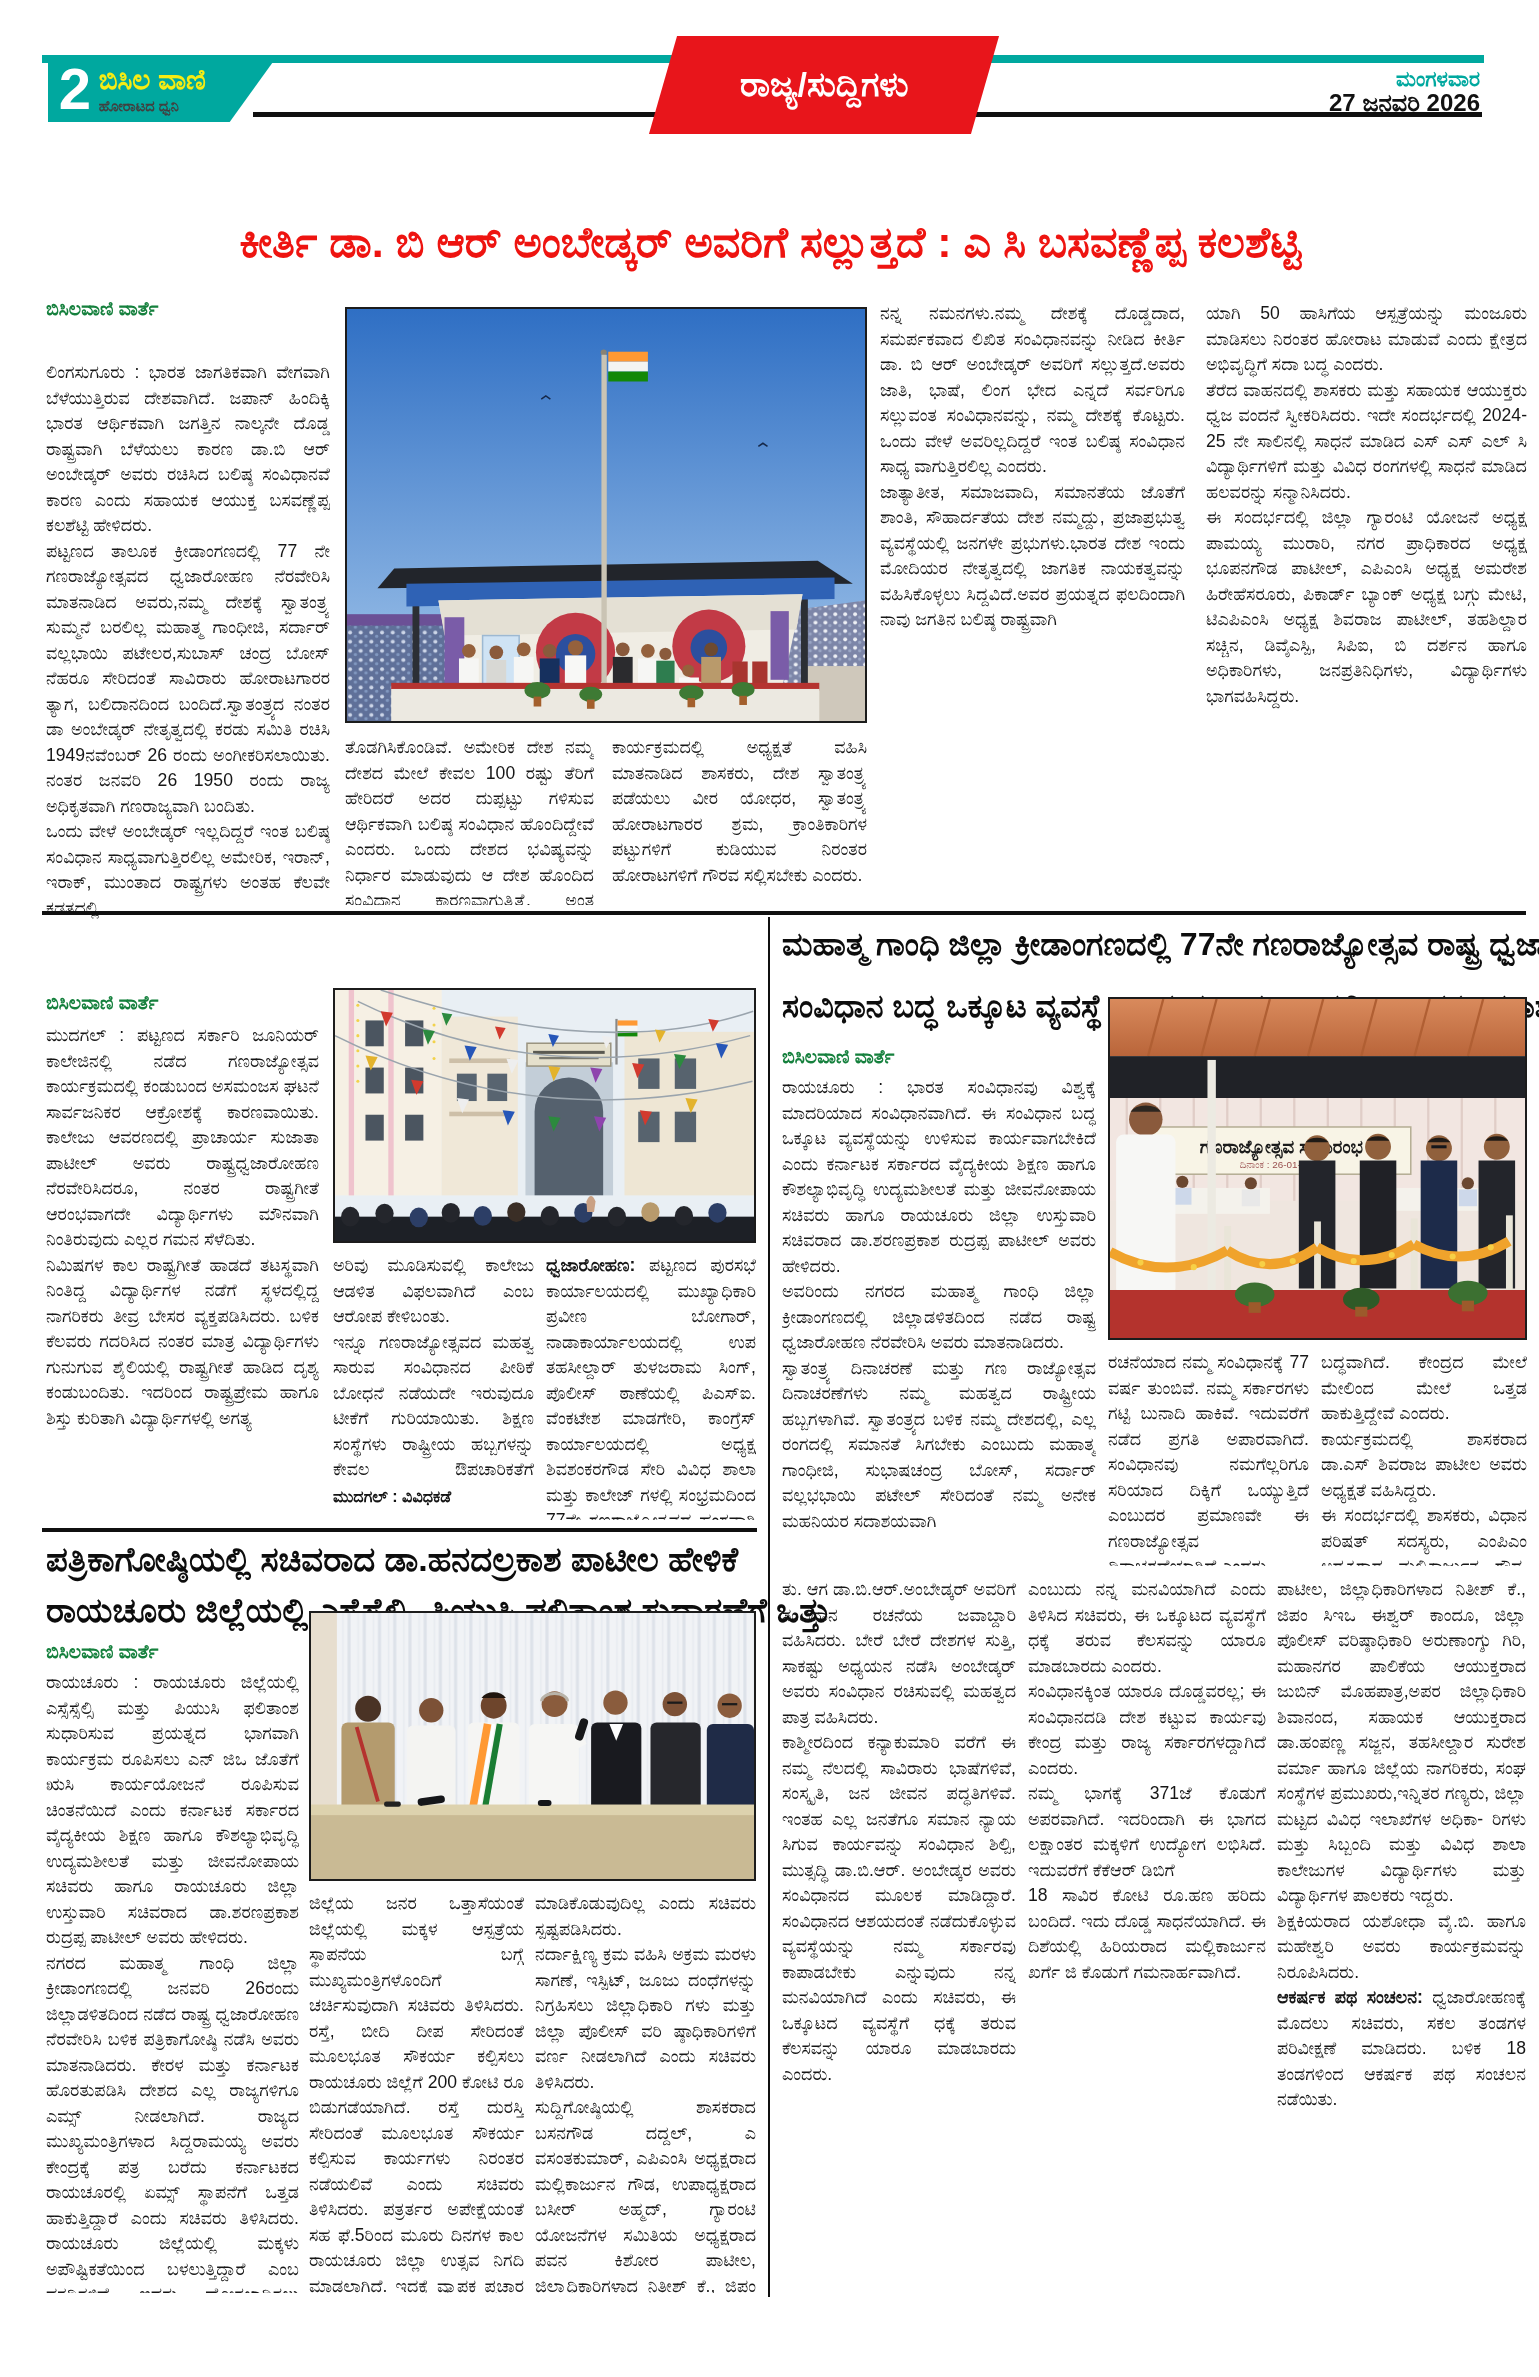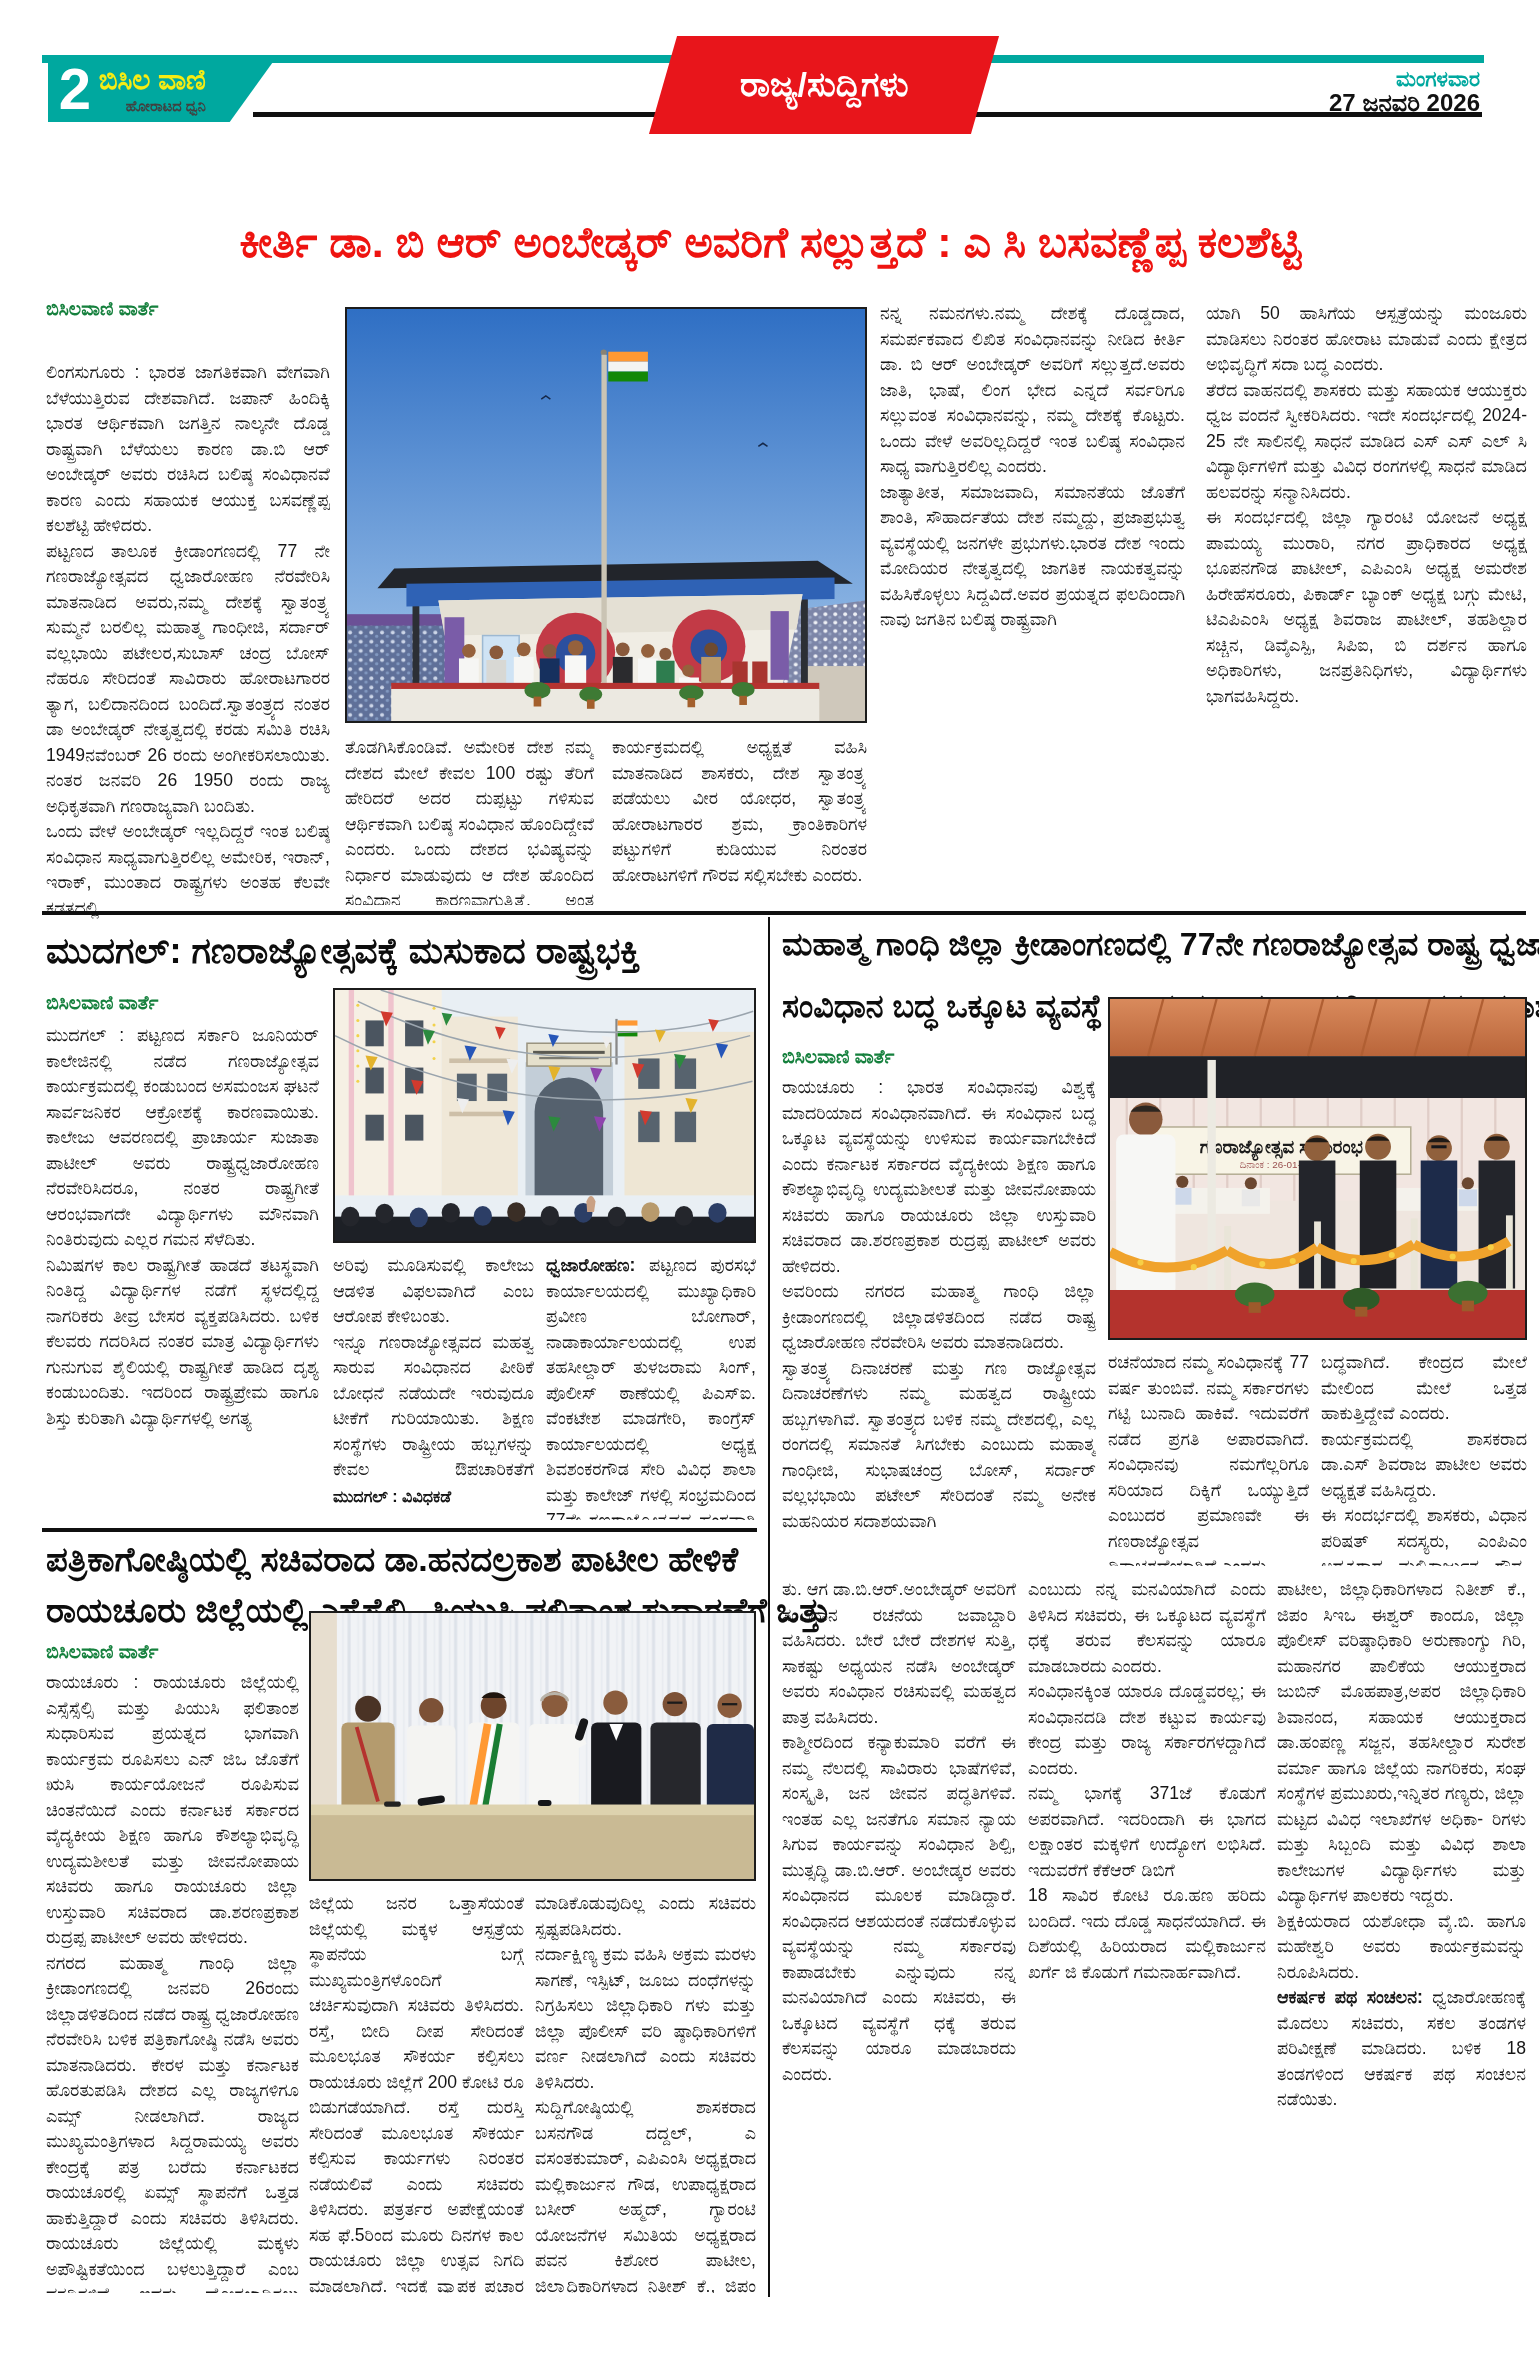--- a/index.html
+++ b/index.html
@@ -4,21 +4,21 @@
 <style>
   html,body{margin:0;padding:0;background:#9a9a9a;}
   #page{position:relative;width:1540px;height:2377px;background:#ffffff;overflow:hidden;
         font-family:"Liberation Sans","DejaVu Sans",sans-serif;color:#151515;}
   .abs{position:absolute;}
   
   .teal-strip{background:#00a89f;height:8.4px;}
   .badge{background:#00a89f;clip-path:polygon(0 0,100% 0,79% 100%,0 100%);
          display:flex;align-items:center;padding-left:10.7px;box-sizing:border-box;}
   .badge .pagenum{color:#ffffff;font-size:58px;font-weight:800;line-height:1;margin-right:7.7px;}
-  .badge .brandwrap{display:flex;flex-direction:column;align-items:flex-end;margin-top:1.5px;}
+  .badge .brandwrap{display:flex;flex-direction:column;align-items:flex-start;margin-top:1.5px;}
   .badge .brand{color:#f6ec13;font-size:28px;font-weight:800;line-height:1.15;white-space:nowrap;}
   .badge .tagline{color:#404040;font-size:14.6px;font-weight:700;margin-top:1.5px;white-space:nowrap;}
   .black-rule{background:#101010;}
   .section-flag{background:#e8151b;transform:skewX(-16deg);display:flex;align-items:center;justify-content:center;}
   .section-flag span{transform:skewX(16deg);color:#ffffff;font-size:34px;font-weight:800;white-space:nowrap;}
   .weekday{color:#00a89f;font-size:21px;font-weight:800;text-align:right;}
   .dateline-top{color:#121212;font-size:24px;font-weight:800;text-align:right;}
   
   .lead-headline{color:#ee1410;font-weight:800;font-size:43px;line-height:1.0;text-align:center;white-space:nowrap;}
   .sub-headline{color:#0d0d0d;font-weight:800;text-align:left;white-space:nowrap;}
@@ -176,21 +176,20 @@
   <div class="abs col" style="left:612px;top:735px;width:255px;height:170px;">ಕಾರ್ಯಕ್ರಮದಲ್ಲಿ ಅಧ್ಯಕ್ಷತೆ ವಹಿಸಿ ಮಾತನಾಡಿದ ಶಾಸಕರು, ದೇಶ ಸ್ವಾತಂತ್ರ್ಯ ಪಡೆಯಲು ವೀರ ಯೋಧರ, ಸ್ವಾತಂತ್ರ್ಯ ಹೋರಾಟಗಾರರ ಶ್ರಮ, ಕ್ರಾಂತಿಕಾರಿಗಳ ಪಟ್ಟುಗಳಿಗೆ ಕುಡಿಯುವ ನಿರಂತರ ಹೋರಾಟಗಳಿಗೆ ಗೌರವ ಸಲ್ಲಿಸಬೇಕು ಎಂದರು.</div>
   <div class="abs col" style="left:880px;top:301px;width:305px;height:604px;">ನನ್ನ ನಮನಗಳು.ನಮ್ಮ ದೇಶಕ್ಕೆ ದೊಡ್ಡದಾದ, ಸಮರ್ಪಕವಾದ ಲಿಖಿತ ಸಂವಿಧಾನವನ್ನು ನೀಡಿದ ಕೀರ್ತಿ ಡಾ. ಬಿ ಆರ್ ಅಂಬೇಡ್ಕರ್ ಅವರಿಗೆ ಸಲ್ಲುತ್ತದೆ.ಅವರು ಜಾತಿ, ಭಾಷೆ, ಲಿಂಗ ಭೇದ ಎನ್ನದೆ ಸರ್ವರಿಗೂ ಸಲ್ಲುವಂತ ಸಂವಿಧಾನವನ್ನು, ನಮ್ಮ ದೇಶಕ್ಕೆ ಕೊಟ್ಟರು. ಒಂದು ವೇಳೆ ಅವರಿಲ್ಲದಿದ್ದರೆ ಇಂತ ಬಲಿಷ್ಠ ಸಂವಿಧಾನ ಸಾಧ್ಯ ವಾಗುತ್ತಿರಲಿಲ್ಲ ಎಂದರು.
 ಜಾತ್ಯಾತೀತ, ಸಮಾಜವಾದಿ, ಸಮಾನತೆಯ ಜೊತೆಗೆ ಶಾಂತಿ, ಸೌಹಾರ್ದತೆಯ ದೇಶ ನಮ್ಮದ್ದು, ಪ್ರಜಾಪ್ರಭುತ್ವ ವ್ಯವಸ್ಥೆಯಲ್ಲಿ ಜನಗಳೇ ಪ್ರಭುಗಳು.ಭಾರತ ದೇಶ ಇಂದು ಮೋದಿಯರ ನೇತೃತ್ವದಲ್ಲಿ ಜಾಗತಿಕ ನಾಯಕತ್ವವನ್ನು ವಹಿಸಿಕೊಳ್ಳಲು ಸಿದ್ದವಿದೆ.ಅವರ ಪ್ರಯತ್ನದ ಫಲದಿಂದಾಗಿ ನಾವು ಜಗತಿನ ಬಲಿಷ್ಠ ರಾಷ್ಟ್ರವಾಗಿ</div>
   <div class="abs col" style="left:1206px;top:301px;width:321px;height:604px;">ಯಾಗಿ 50 ಹಾಸಿಗೆಯ ಆಸ್ಪತ್ರೆಯನ್ನು ಮಂಜೂರು ಮಾಡಿಸಲು ನಿರಂತರ ಹೋರಾಟ ಮಾಡುವೆ ಎಂದು ಕ್ಷೇತ್ರದ ಅಭಿವೃದ್ಧಿಗೆ ಸದಾ ಬದ್ಧ ಎಂದರು.
 ತೆರೆದ ವಾಹನದಲ್ಲಿ ಶಾಸಕರು ಮತ್ತು ಸಹಾಯಕ ಆಯುಕ್ತರು ಧ್ವಜ ವಂದನೆ ಸ್ವೀಕರಿಸಿದರು. ಇದೇ ಸಂದರ್ಭದಲ್ಲಿ 2024-25 ನೇ ಸಾಲಿನಲ್ಲಿ ಸಾಧನೆ ಮಾಡಿದ ಎಸ್ ಎಸ್ ಎಲ್ ಸಿ ವಿದ್ಯಾರ್ಥಿಗಳಿಗೆ ಮತ್ತು ವಿವಿಧ ರಂಗಗಳಲ್ಲಿ ಸಾಧನೆ ಮಾಡಿದ ಹಲವರನ್ನು ಸನ್ಮಾನಿಸಿದರು.
 ಈ ಸಂದರ್ಭದಲ್ಲಿ ಜಿಲ್ಲಾ ಗ್ಯಾರಂಟಿ ಯೋಜನೆ ಅಧ್ಯಕ್ಷ ಪಾಮಯ್ಯ ಮುರಾರಿ, ನಗರ ಪ್ರಾಧಿಕಾರದ ಅಧ್ಯಕ್ಷ ಭೂಪನಗೌಡ ಪಾಟೀಲ್, ಎಪಿಎಂಸಿ ಅಧ್ಯಕ್ಷ ಅಮರೇಶ ಹಿರೇಹೆಸರೂರು, ಪಿಕಾರ್ಡ್ ಬ್ಯಾಂಕ್ ಅಧ್ಯಕ್ಷ ಬಗ್ಗು ಮೇಟಿ, ಟಿಎಪಿಎಂಸಿ ಅಧ್ಯಕ್ಷ ಶಿವರಾಜ ಪಾಟೀಲ್, ತಹಶಿಲ್ದಾರ ಸಚ್ಚಿನ, ಡಿವೈಎಸ್ಪಿ, ಸಿಪಿಐ, ಬಿ ದರ್ಶನ ಹಾಗೂ ಅಧಿಕಾರಿಗಳು, ಜನಪ್ರತಿನಿಧಿಗಳು, ವಿದ್ಯಾರ್ಥಿಗಳು ಭಾಗವಹಿಸಿದ್ದರು.</div>
 
   <div class="abs hrule" style="left:42px;top:911px;width:1484px;height:3.8px;"></div>
   <div class="abs vrule" style="left:768px;top:917px;width:2.3px;height:1380px;"></div>
 
-  <div class="abs sub-headline" style="left:46px;top:930px;width:713px;font-size:36px;">ಮುದಗಲ್: ಗಣರಾಜ್ಯೋತ್ಸವಕ್ಕೆ ಮಸುಕಾದ ರಾಷ್ಟ್ರಭಕ್ತಿ</div>
   <div class="abs news-dateline" style="left:46px;top:992px;">ಬಿಸಿಲವಾಣಿ ವಾರ್ತೆ</div>
   <div class="abs col" style="left:46px;top:1023px;width:273px;height:497px;">ಮುದಗಲ್ : ಪಟ್ಟಣದ ಸರ್ಕಾರಿ ಜೂನಿಯರ್ ಕಾಲೇಜಿನಲ್ಲಿ ನಡೆದ ಗಣರಾಜ್ಯೋತ್ಸವ ಕಾರ್ಯಕ್ರಮದಲ್ಲಿ ಕಂಡುಬಂದ ಅಸಮಂಜಸ ಘಟನೆ ಸಾರ್ವಜನಿಕರ ಆಕ್ರೋಶಕ್ಕೆ ಕಾರಣವಾಯಿತು. ಕಾಲೇಜು ಆವರಣದಲ್ಲಿ ಪ್ರಾಚಾರ್ಯ ಸುಜಾತಾ ಪಾಟೀಲ್ ಅವರು ರಾಷ್ಟ್ರಧ್ವಜಾರೋಹಣ ನೆರವೇರಿಸಿದರೂ, ನಂತರ ರಾಷ್ಟ್ರಗೀತೆ ಆರಂಭವಾಗದೇ ವಿದ್ಯಾರ್ಥಿಗಳು ಮೌನವಾಗಿ ನಿಂತಿರುವುದು ಎಲ್ಲರ ಗಮನ ಸೆಳೆದಿತು.
 ನಿಮಿಷಗಳ ಕಾಲ ರಾಷ್ಟ್ರಗೀತೆ ಹಾಡದೆ ತಟಸ್ಥವಾಗಿ ನಿಂತಿದ್ದ ವಿದ್ಯಾರ್ಥಿಗಳ ನಡೆಗೆ ಸ್ಥಳದಲ್ಲಿದ್ದ ನಾಗರಿಕರು ತೀವ್ರ ಬೇಸರ ವ್ಯಕ್ತಪಡಿಸಿದರು. ಬಳಿಕ ಕೆಲವರು ಗದರಿಸಿದ ನಂತರ ಮಾತ್ರ ವಿದ್ಯಾರ್ಥಿಗಳು ಗುನುಗುವ ಶೈಲಿಯಲ್ಲಿ ರಾಷ್ಟ್ರಗೀತೆ ಹಾಡಿದ ದೃಶ್ಯ ಕಂಡುಬಂದಿತು. ಇದರಿಂದ ರಾಷ್ಟ್ರಪ್ರೇಮ ಹಾಗೂ ಶಿಸ್ತು ಕುರಿತಾಗಿ ವಿದ್ಯಾರ್ಥಿಗಳಲ್ಲಿ ಅಗತ್ಯ</div>
 
   <div class="abs photo" style="left:333px;top:988px;width:423px;height:255px;">
     <svg viewBox="0 0 550 330" preserveAspectRatio="none">
       <rect x="0" y="0" width="550" height="330" fill="#e9eff4"></rect>
 
       <g>
         <rect x="0" y="0" width="140" height="270" fill="#f6f0e4"></rect>

